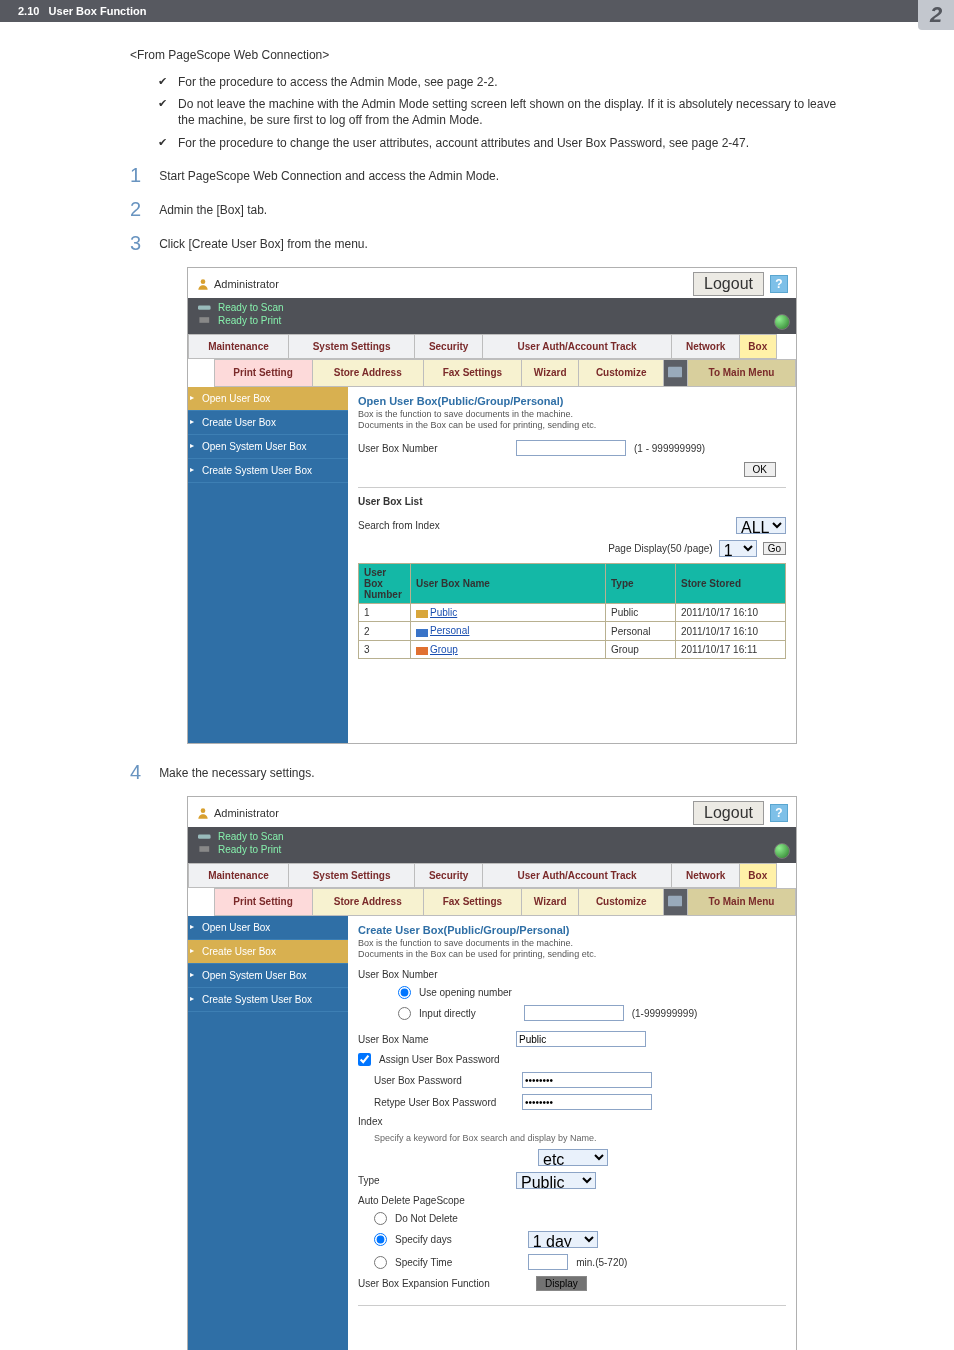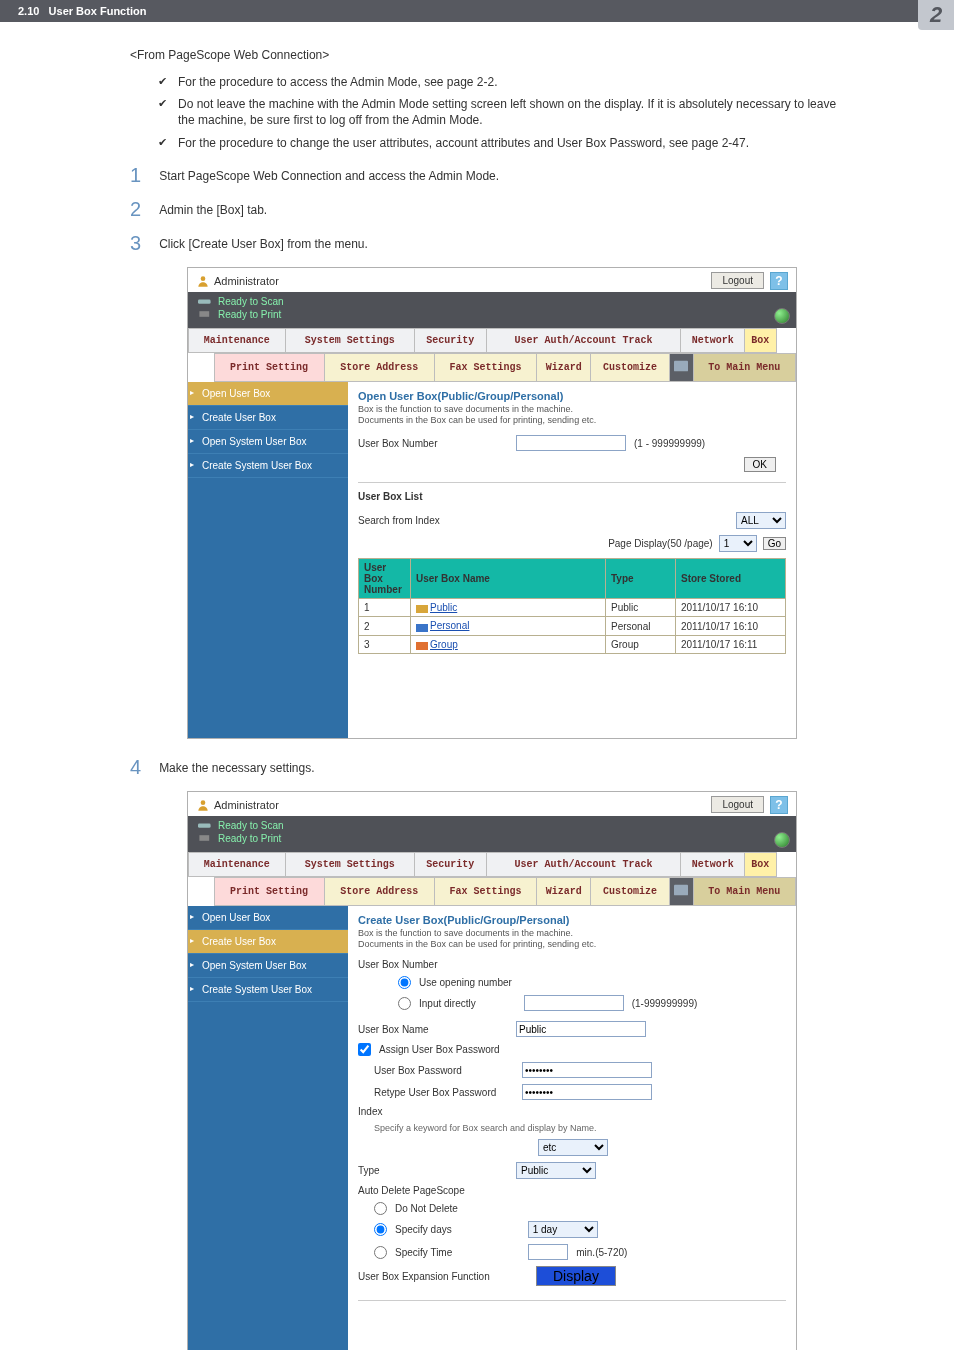--- a/index.html
+++ b/index.html
@@ -21,29 +21,29 @@
   .step .num { color: #6994c0; font-size: 20px; font-weight: normal; line-height: 1; font-family: Arial, sans-serif; }
   .step .txt { padding-top: 4px; }
 
   .shotwrap { margin: 8px 0 18px 0; display: flex; justify-content: center; }
   .shot { width: 610px; border: 1px solid #b0b0b0; background: #fff; }
 
   .topbar { display: flex; align-items: center; justify-content: space-between; background: #fff; padding: 4px 8px 2px 8px; }
   .topbar .role { display: flex; align-items: center; gap: 4px; font-size: 11px; }
   .topbar .role svg { width: 14px; height: 14px; }
   .topbar .right { display: flex; align-items: center; gap: 6px; }
-  .btn3d { font-size: 10px; padding: 2px 10px; border: 1px solid #9a9a9a; background: #eceae4; color: #333; }
+  .btn3d { font-size: 16px; padding: 2px 10px; border: 1px solid #9a9a9a; background: #eceae4; color: #333; }
   .helpq { width: 18px; height: 18px; background: #7ec0e8; color: #fff; display: flex; align-items: center; justify-content: center; border: 1px solid #5aa6d0; font-weight: bold; }
 
   .statusbar { background: #4f5157; color: #86efac; padding: 4px 10px 6px 10px; position: relative; }
   .statusline { display: flex; align-items: center; gap: 6px; font-size: 10px; margin-bottom: 2px; }
   .statusline .sic { width: 14px; height: 10px; }
   .refresh { position: absolute; right: 6px; bottom: 4px; width: 16px; height: 16px; border-radius: 50%; background: radial-gradient(circle at 30% 30%, #8ff08f, #2a7a2a); border: 1px solid #777; }
 
-  table.tabs { width: 100%; border-collapse: collapse; font-family: Liberation Mono, monospace; }
+  table.tabs { width: 100%; border-collapse: collapse; }
   table.tabs td { text-align: center; vertical-align: middle; font-size: 10px; font-weight: bold; color: #7a2a2a; padding: 6px 2px; border: 1px solid #bdbdbd; background: #f0f1f3; }
   table.tabs td.active1 { background: #fff1a8; margin-top: 8px; }
   table.tabs td.sub { background: #f7f2d0; color: #7a2a2a; font-weight: bold; }
   table.tabs td.subactive { background: #fddada; }
   table.tabs td.iconcell { width: 24px; background: #5c5f66; }
   .smicon { width: 14px; height: 12px; display: inline-block; }
 
   .mainrow { display: flex; }
   .sidemenu { width: 160px; background: #2f6fa6; color: #fff; }
   .sidemenu .mi { font-size: 10px; padding: 6px 8px; border-bottom: 1px solid #3d7fb4; position: relative; }
@@ -52,21 +52,21 @@
   .sidemenu .mi.sel { background: #d8b050; color: #fff; }
   .sidemenu .fill { height: 260px; }
 
   .content { flex: 1; padding: 8px 10px; font-size: 10px; color: #333; }
   .content h4 { color: #2f6fa6; font-size: 11px; font-weight: bold; margin-bottom: 2px; }
   .meta { color: #555; font-size: 9px; line-height: 1.3; margin-bottom: 8px; }
   .row { display: flex; align-items: center; gap: 8px; margin-bottom: 6px; }
   .lbl { width: 150px; }
   .itxt { border: 1px solid #8ca4c6; height: 16px; font-size: 10px; padding: 0 2px; }
   .okbtn { font-size: 10px; padding: 1px 8px; border: 1px solid #888; background: #efefef; float: right; margin-right: 10px; }
-  .sel1 { border: 1px solid #8ca4c6; height: 17px; font-size: 10px; background: #e9f1fb; }
+  .sel1 { border: 1px solid #8ca4c6; height: 17px; font-size: 16px; background: #e9f1fb; }
 
   table.grid { border-collapse: collapse; width: 100%; margin-top: 6px; }
   table.grid th, table.grid td { border: 1px solid #b8b090; font-size: 10px; padding: 3px 5px; text-align: left; }
   table.grid th { background: #14b8a6; font-weight: bold; }
   .linka { color: #1a4fb0; text-decoration: underline; }
   .fic { width: 12px; height: 10px; display: inline-block; margin-right: 2px; vertical-align: middle; }
 </style>
 </head>
 <body>
 
@@ -365,21 +365,21 @@
           <div class="row" style="margin-left:16px">
               <input type="radio" style=""> 
               <span>Specify Time</span>
               <span style="width:60px"></span>
               <input class="itxt" style="width: 40px;">
               <span>min.(5-720)</span>
             </div>
 
           <div class="row">
               <span class="lbl" style="width:170px">User Box Expansion Function</span>
-              <button style="font-size:14px;padding:1px 16px;border:1px solid #888;background:#1d4ed8">Display</button>
+              <button style="font-size:10px;padding:1px 8px;border:1px solid #888;background:#737373">Display</button>
             </div>
 
           <div style="border-top:1px solid #ccc;margin:14px 0 8px 0"></div>
         </div>
       </div>
     </div>
   </div>
 
 </div>
 

